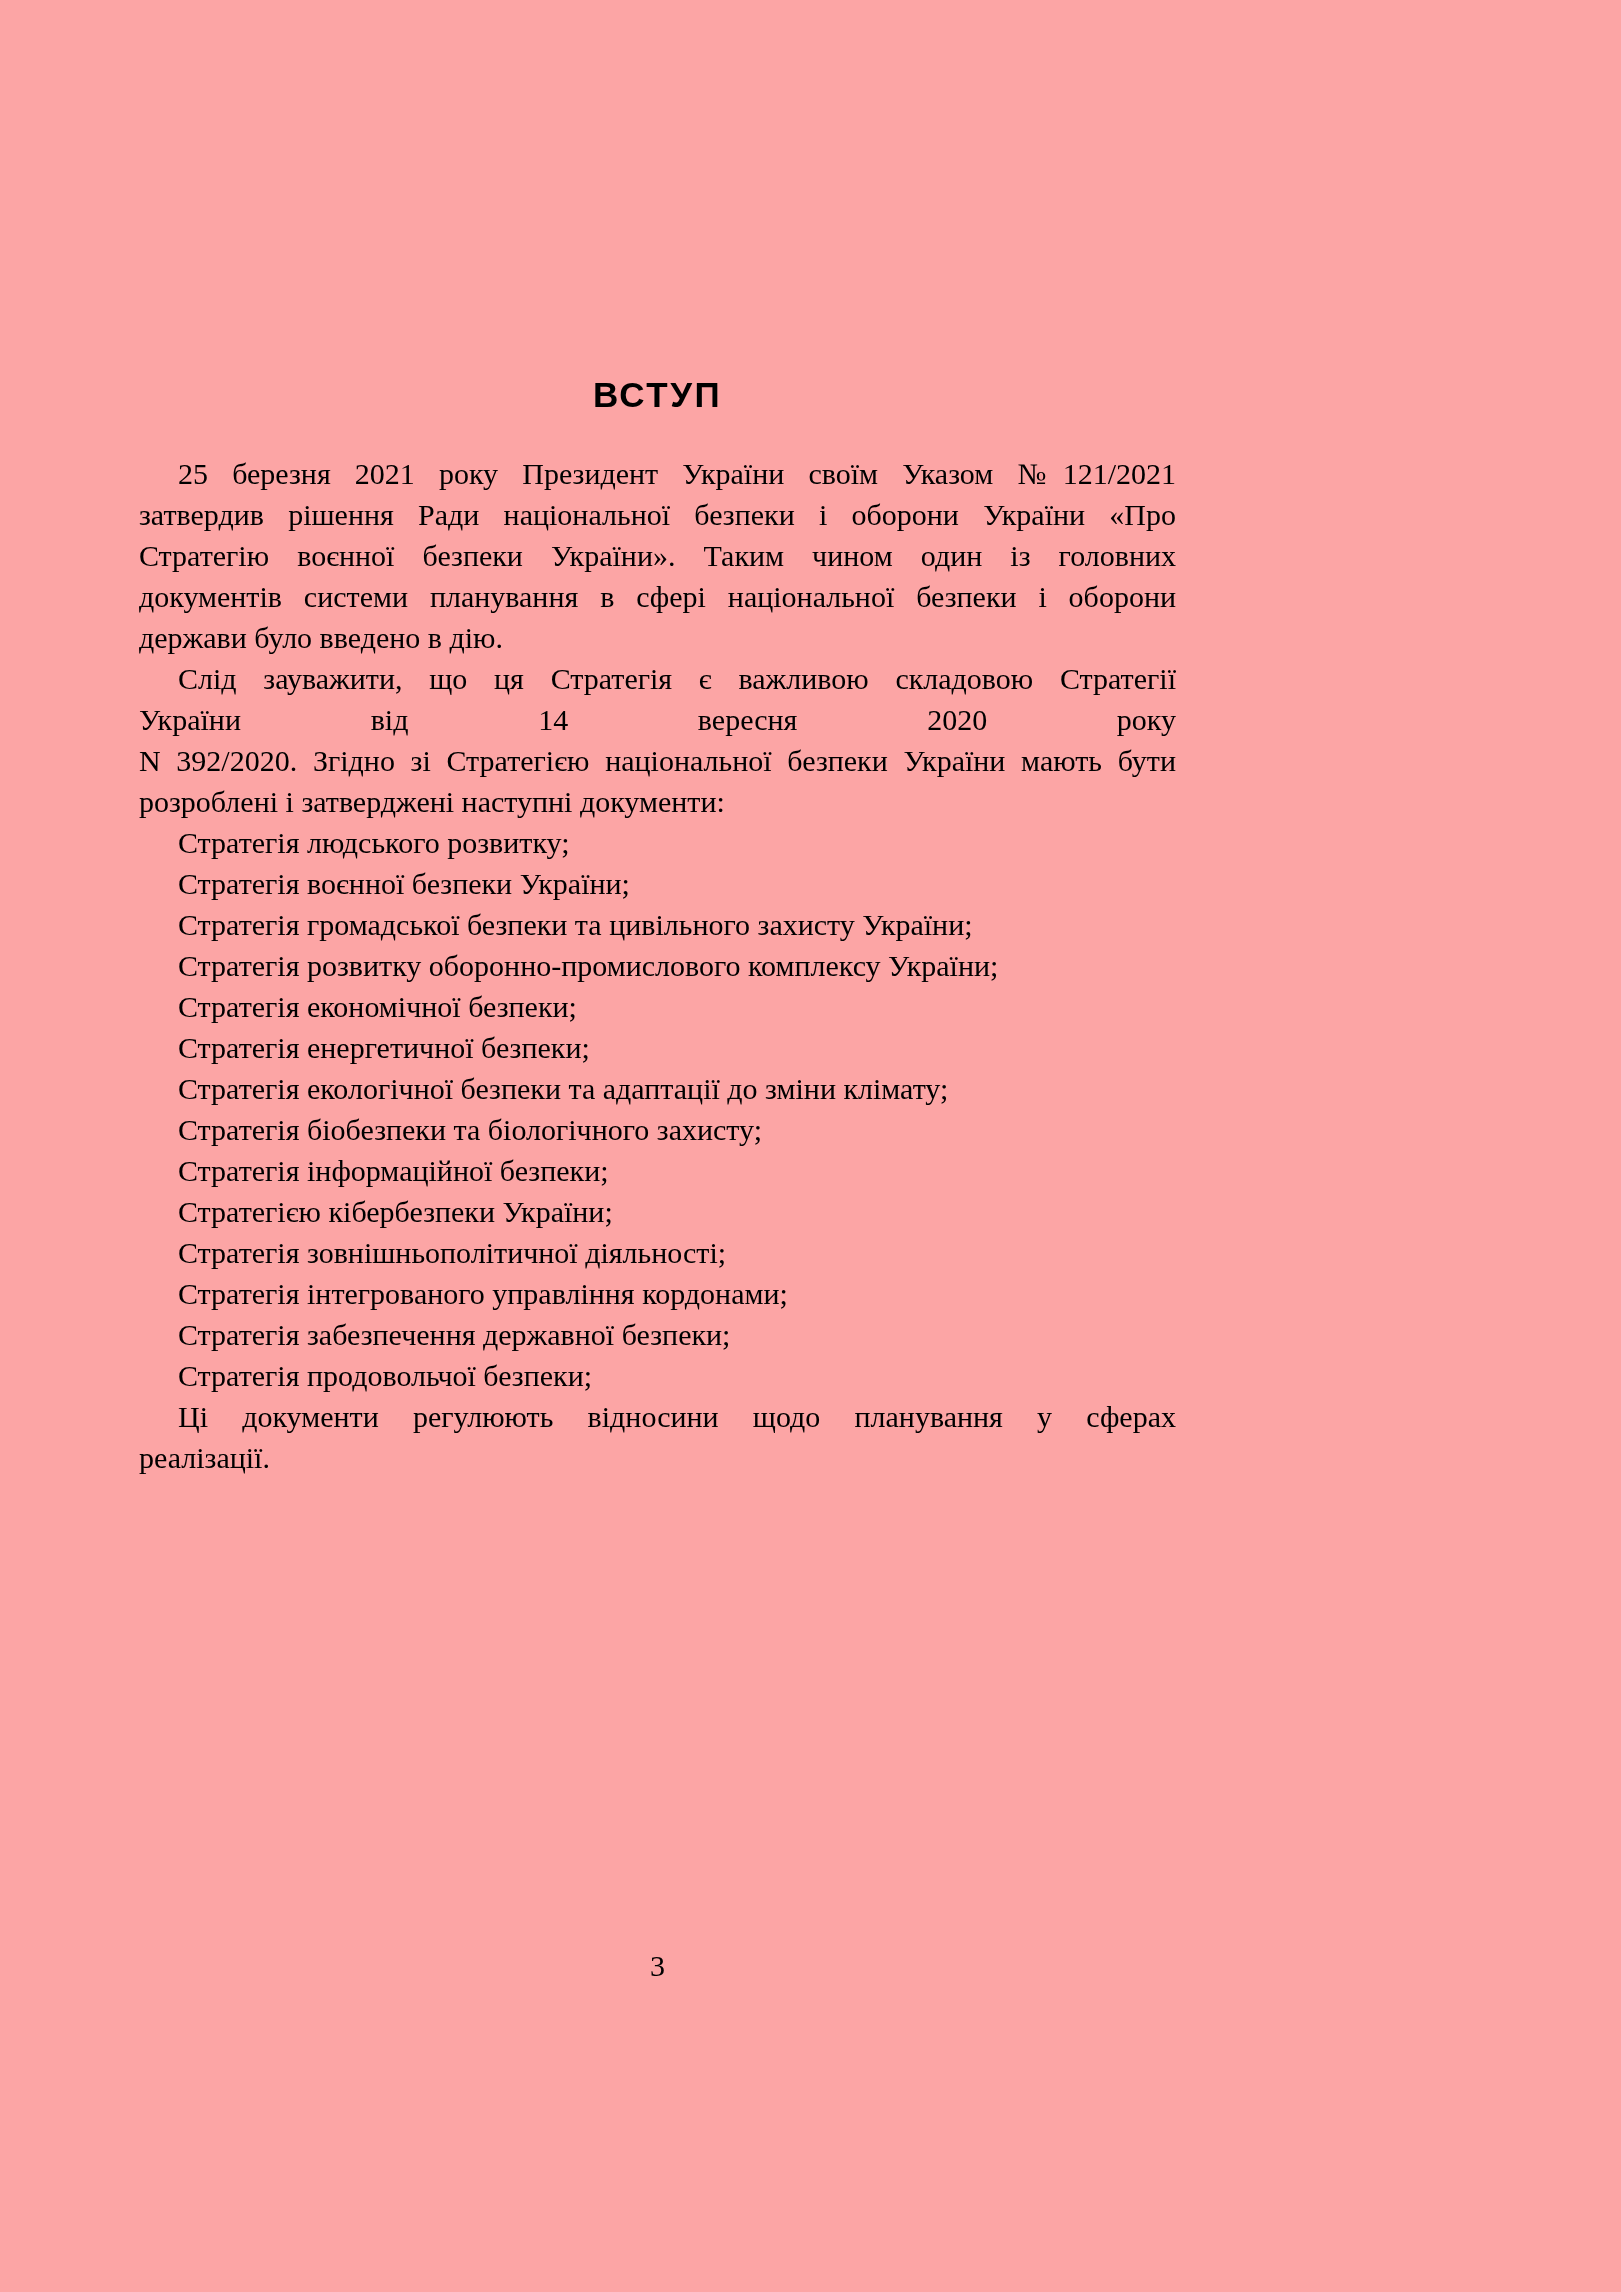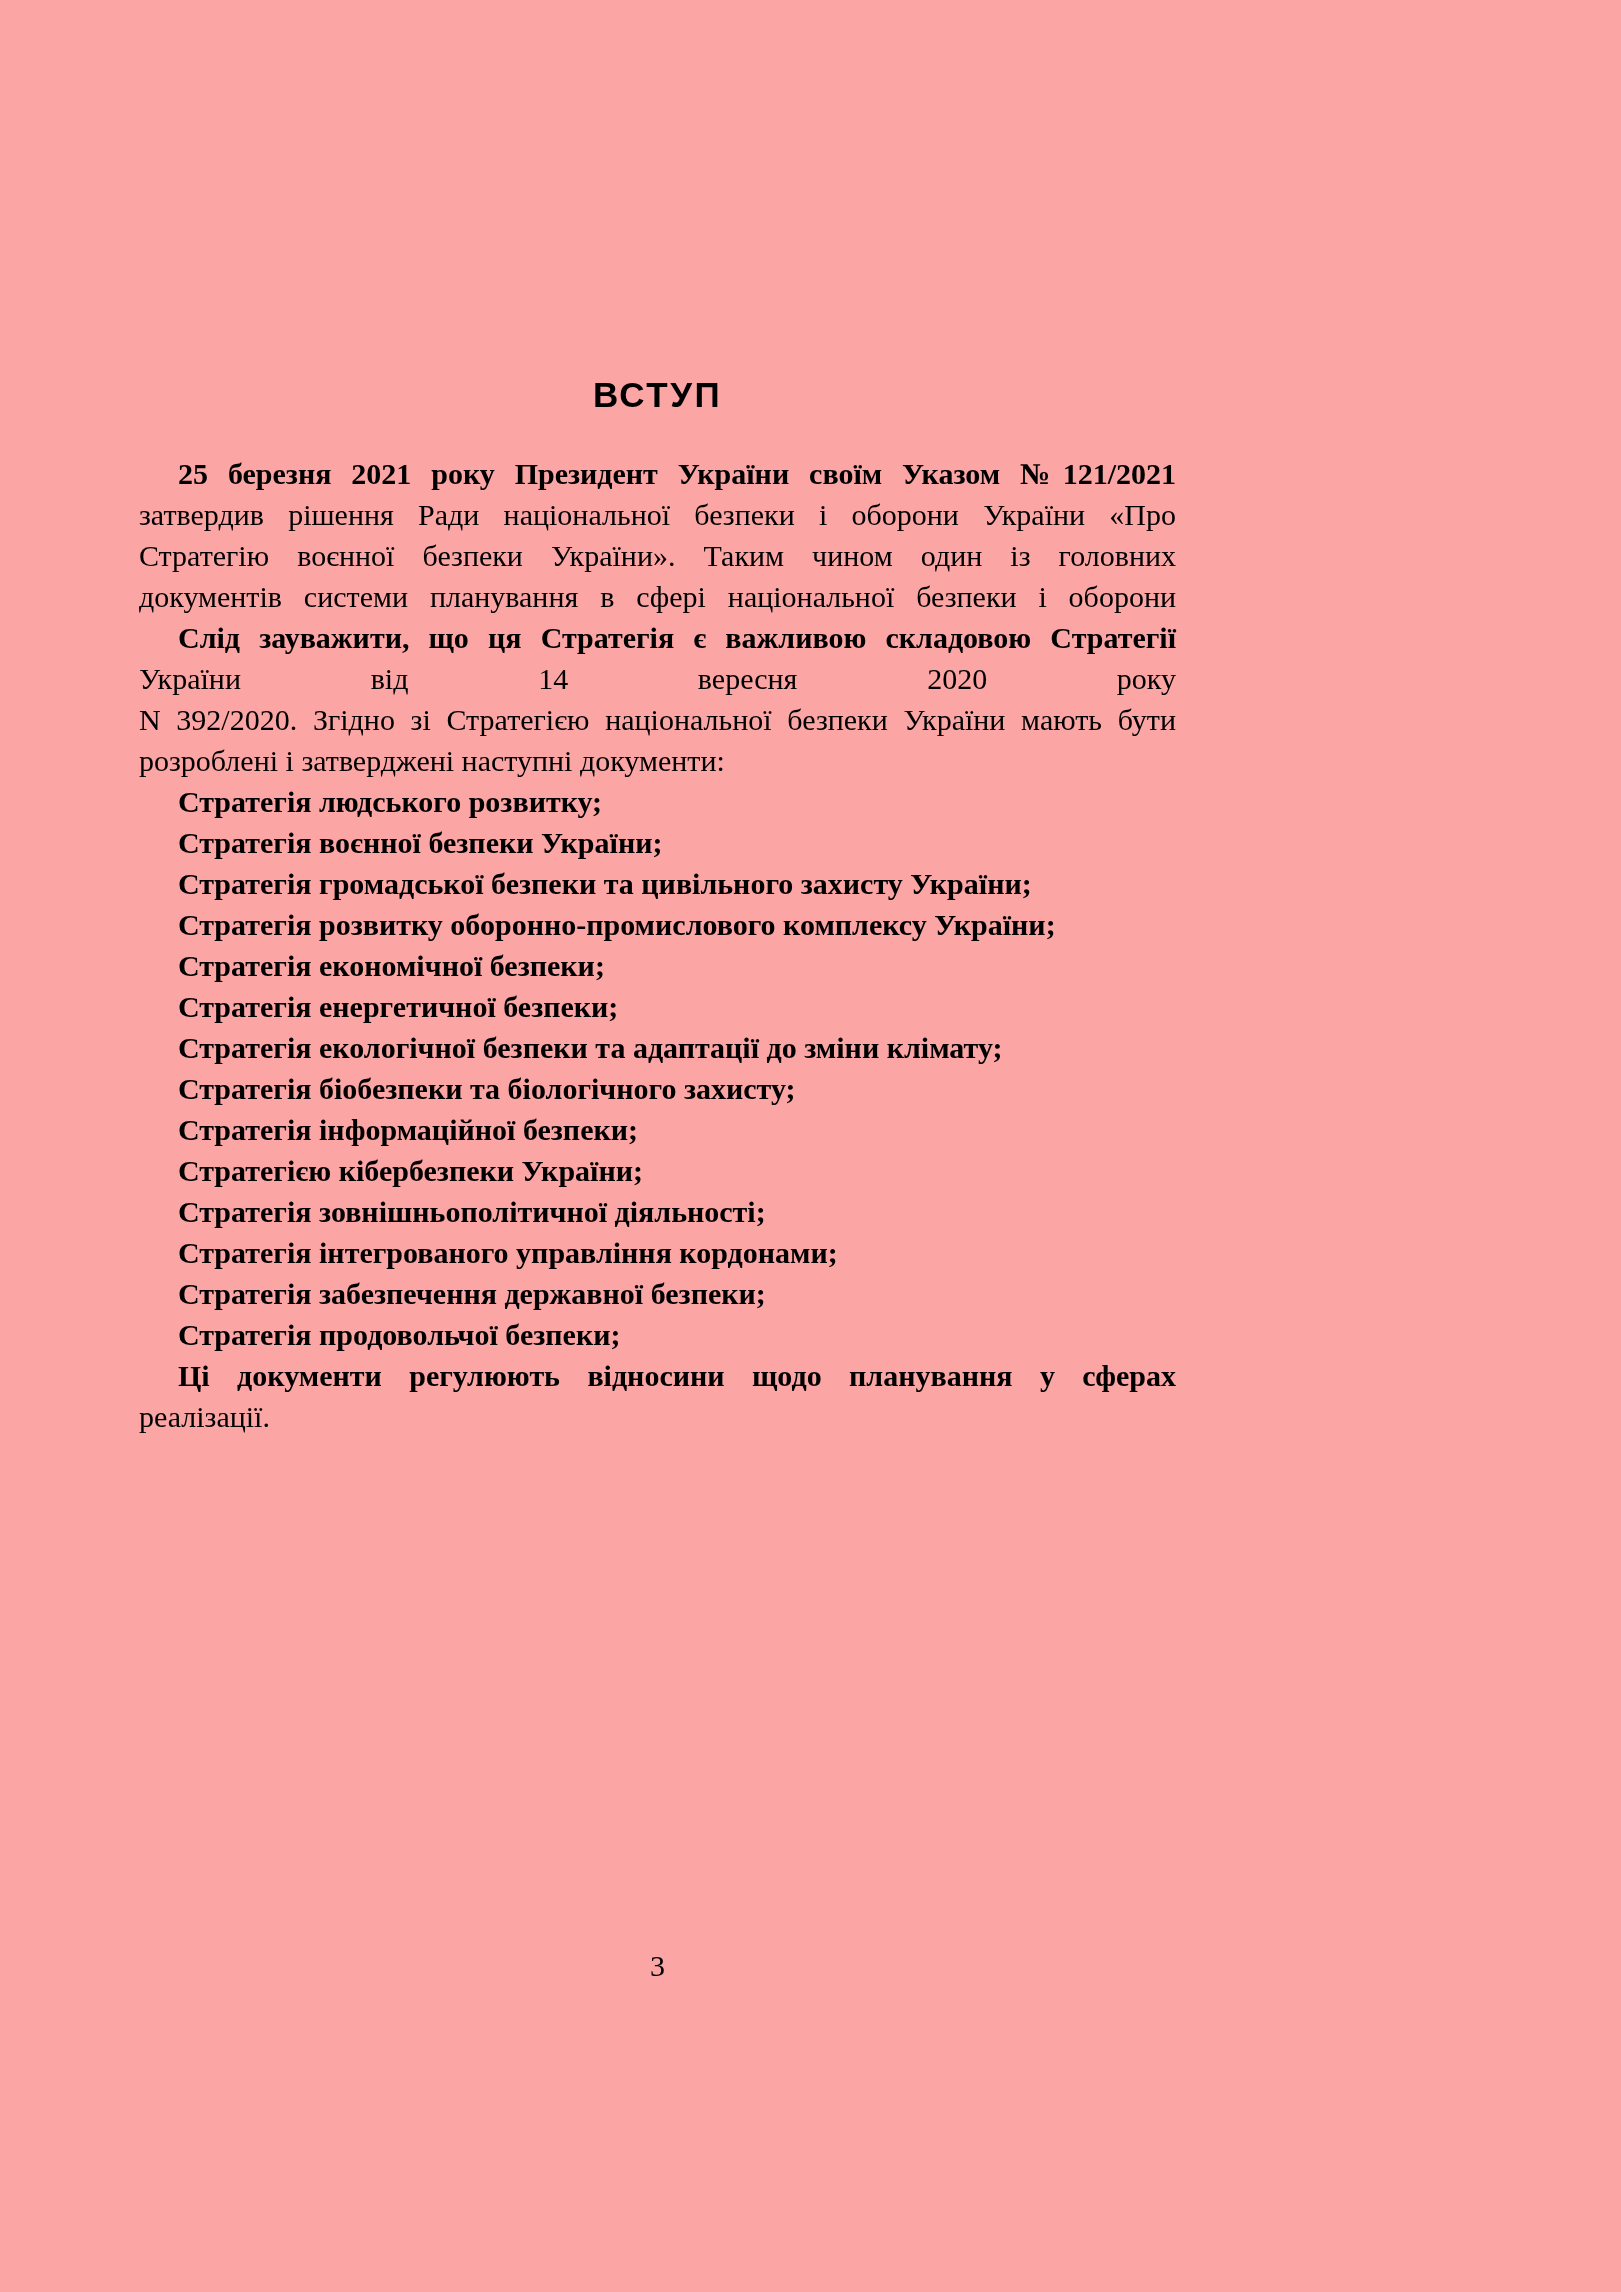--- a/index.html
+++ b/index.html
@@ -39,21 +39,21 @@
     line-height: 41px;
     color: #000000;
   }
   .para { margin: 0; padding: 0; }
   .ln {
     text-align: justify;
     text-align-last: left;
     white-space: normal;
   }
   .ln.j { text-align-last: justify; }
-  .ln.ind { text-indent: 39px; font-weight: bold; }
+  .ln.ind { text-indent: 39px; }
   .list .ln { text-align: left; text-align-last: left; }
   .page-number {
     position: absolute;
     top: 1945px;
     left: 139px;
     width: 1037px;
     font-family: "Liberation Serif", "DejaVu Serif", serif;
     font-size: 30px;
     line-height: 41px;
     text-align: center;
@@ -67,20 +67,21 @@
 
   <h1 class="doc-title">ВСТУП</h1>
 
   <div class="doc-body">
 
     <div class="para">
       <div class="ln j ind">25 березня 2021 року Президент України своїм Указом №121/2021</div>
       <div class="ln j">затвердив рішення Ради національної безпеки і оборони України «Про</div>
       <div class="ln j">Стратегію воєнної безпеки України». Таким чином один із головних</div>
       <div class="ln j">документів системи планування в сфері національної безпеки і оборони</div>
+      <div class="ln">держави було введено в дію.</div>
     </div>
 
     <div class="para">
       <div class="ln j ind">Слід зауважити, що ця Стратегія є важливою складовою Стратегії</div>
       <div class="ln j">України від 14 вересня 2020 року</div>
       <div class="ln j">N 392/2020. Згідно зі Стратегією національної безпеки України мають бути</div>
       <div class="ln">розроблені і затверджені наступні документи:</div>
     </div>
 
     <div class="para list">

